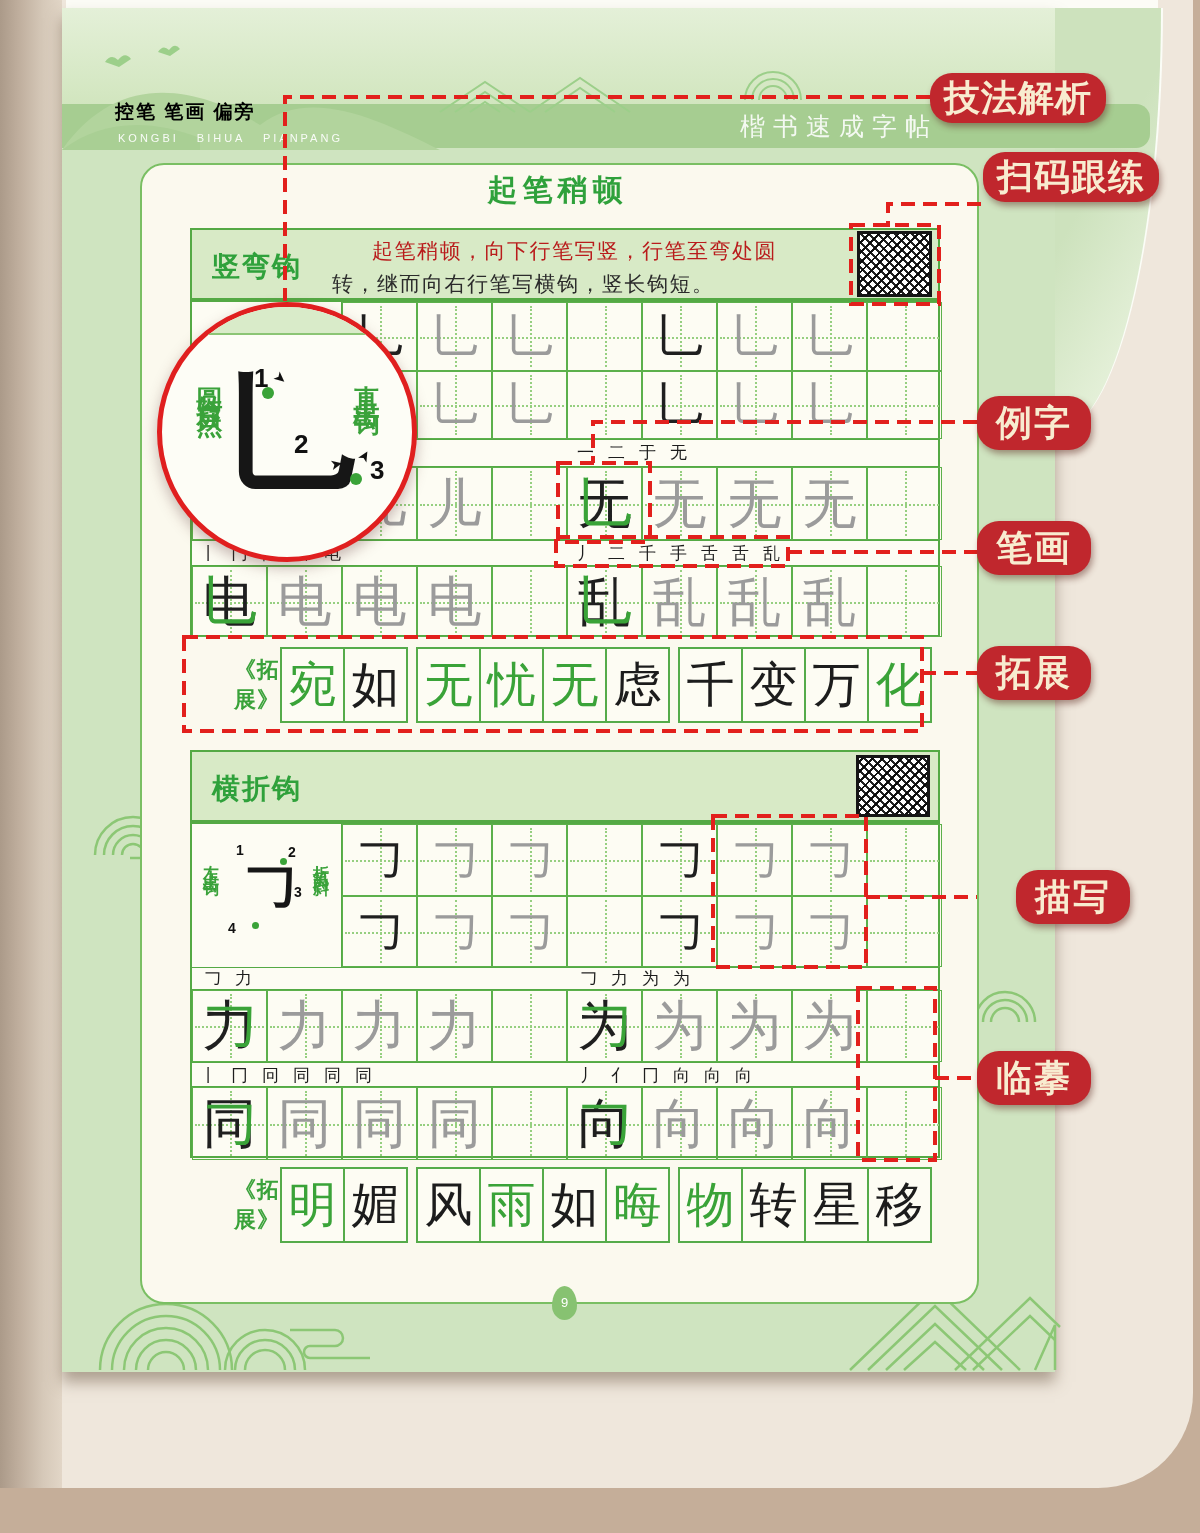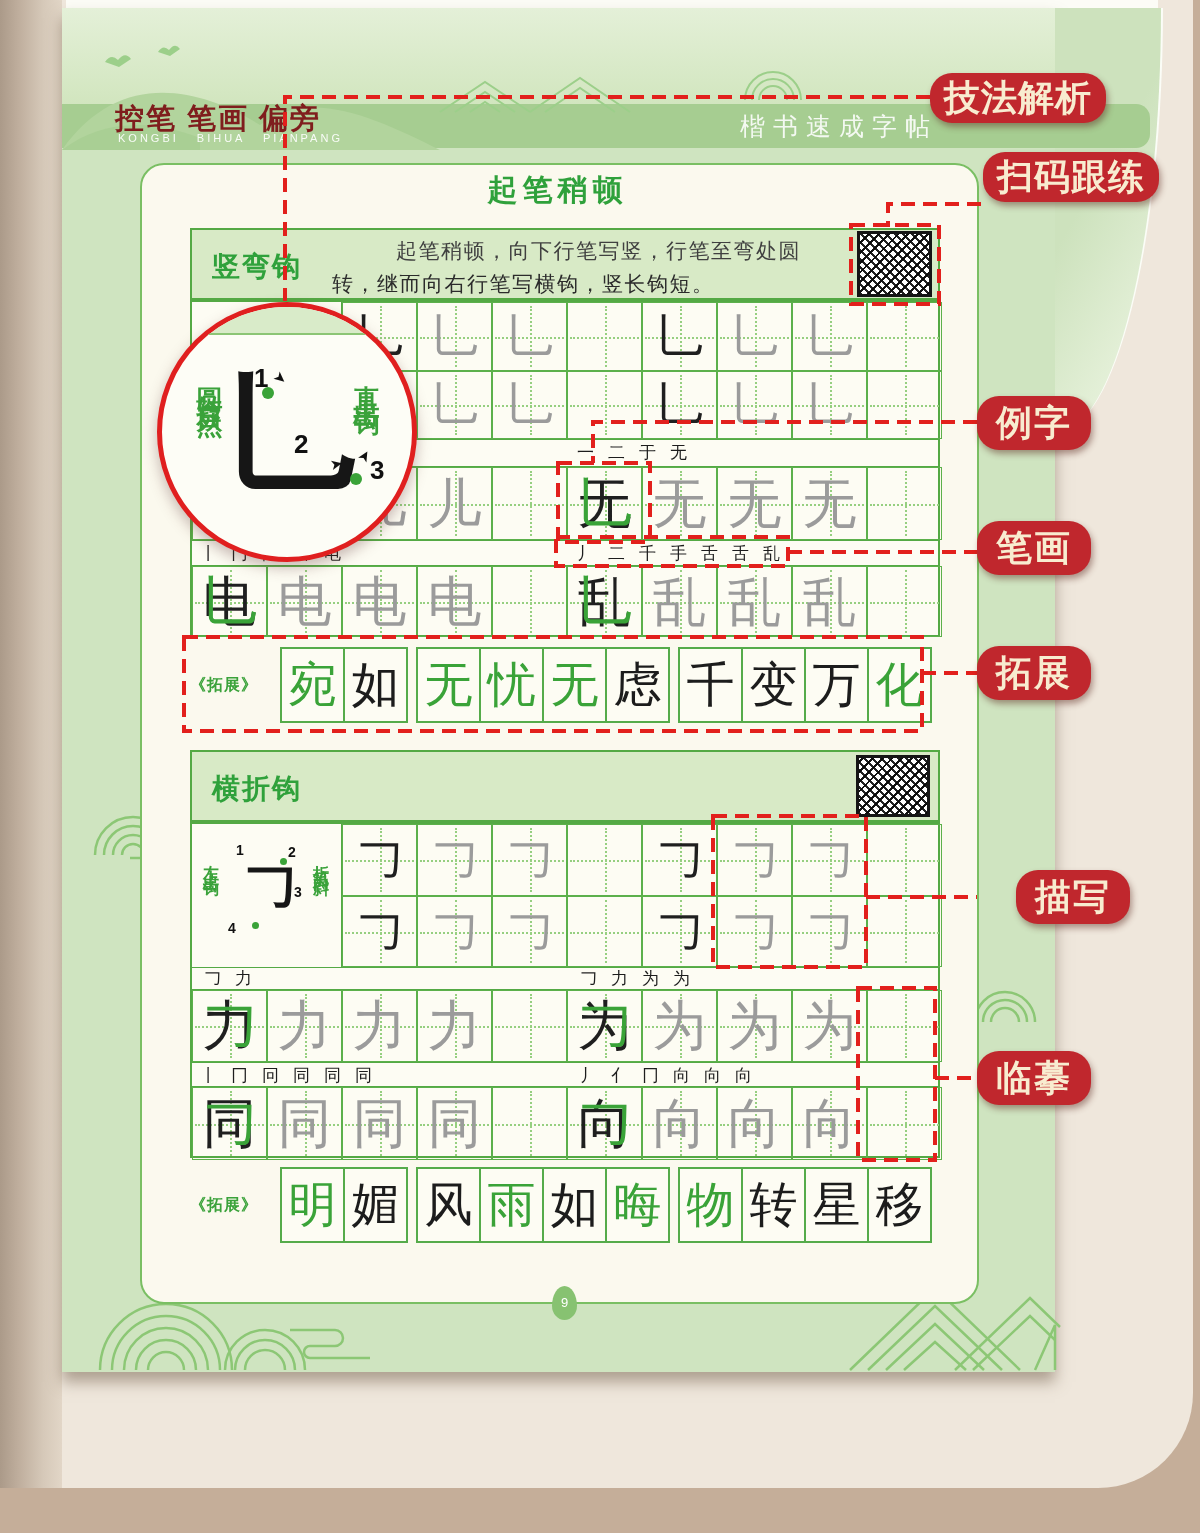--- a/index.html
+++ b/index.html
@@ -9,32 +9,32 @@
   
   #beige{left:0;top:0;width:1193px;height:1488px;background:#efe7dc;border-bottom-right-radius:95px;}
   #spine{left:0;top:0;width:62px;height:1488px;background:linear-gradient(90deg,#ab9a89 0%,#bfae9d 30%,#d6c9b9 70%,#e2d6c7 100%);}
   #top-sliver{left:66px;top:0;width:1092px;height:12px;background:#fcfcf6;}
   
   #page{left:62px;top:8px;width:993px;height:1364px;background:#cfe4c0;box-shadow:0 10px 14px rgba(110,90,70,.5);}
   #curl{left:1055px;top:8px;width:106px;height:424px;background:linear-gradient(120deg,#cde2bd 40%,#e9f3de 85%,#f7faf0 100%);
         border-bottom-right-radius:106px 424px;border-right:2px solid #fbfdf7;}
   #header-grad{left:62px;top:8px;width:993px;height:140px;background:linear-gradient(180deg,#e4f0d8 0%,#d4e7c2 60%,#c8dfb2 100%);}
   #band{left:62px;top:104px;width:1088px;height:44px;background:#a6cd91;border-radius:0 14px 14px 0;}
-  #logo{left:115px;top:99px;color:#7f1d1d;font-family:"Liberation Sans","DejaVu Sans",sans-serif;font-weight:bold;font-size:29px;letter-spacing:2px;z-index:6;}
+  #logo{left:115px;top:99px;color:#000000;font-family:"Liberation Sans","DejaVu Sans",sans-serif;font-weight:bold;font-size:19px;letter-spacing:2px;z-index:6;}
   #logo-py{left:118px;top:132px;color:rgba(255,255,255,.92);font-family:"Liberation Sans","DejaVu Sans",sans-serif;font-size:11px;letter-spacing:3px;word-spacing:12px;z-index:6;}
   #book-title{left:740px;top:110px;color:rgba(255,255,255,.88);font-size:25px;letter-spacing:8px;z-index:6;}
   
   #card{left:140px;top:163px;width:835px;height:1137px;background:#fbf9ee;border:2px solid #7abf63;border-radius:24px;z-index:4;}
   #page-title{left:140px;top:170px;width:835px;text-align:center;color:#2fa13b;font-family:"Liberation Sans","DejaVu Sans",sans-serif;
               font-weight:bold;font-size:30px;letter-spacing:5px;z-index:5;}
   
   .sec-bar{left:190px;width:750px;height:72px;background:#d8eac6;border:2px solid #54a944;box-sizing:border-box;z-index:5;}
   #bar1{top:228px;} #bar2{top:750px;}
   .sec-name{position:absolute;left:20px;top:18px;width:120px;color:#2fa13b;font-family:"Liberation Sans","DejaVu Sans",sans-serif;font-weight:bold;font-size:28px;letter-spacing:2px;}
-  .dl1{position:absolute;left:204px;top:7px;font-size:21px;color:#404040;letter-spacing:1.5px;white-space:nowrap;}
+  .dl1{position:absolute;left:180px;top:7px;font-size:21px;color:#b91c1c;letter-spacing:1.5px;white-space:nowrap;}
   .dl2{position:absolute;left:140px;top:40px;font-size:21px;color:#2b2b2b;letter-spacing:1.5px;white-space:nowrap;}
   
   .qr{background:
       repeating-linear-gradient(45deg,rgba(10,10,10,.9) 0 2px,transparent 2px 6px),
       repeating-linear-gradient(-45deg,#111 0 2px,#fff 2px 7px);
       border:3px solid #151515;box-sizing:border-box;z-index:6;}
   #qr1{left:857px;top:231px;width:75px;height:66px;}
   #qr2{left:856px;top:755px;width:74px;height:62px;}
   
   .gridwrap{left:190px;width:750px;border:2px solid #54a944;box-sizing:border-box;background:#fdfcf3;z-index:5;}
@@ -49,21 +49,21 @@
   .stroke-row .ch,.stroke-row .ov{font-size:46px;}
   .char-row .ch,.char-row .ov{font-size:54px;}
   .strip{position:absolute;left:0;width:100%;background:#fdfcf3;border-top:1.5px solid #54a944;border-bottom:1.5px solid #54a944;box-sizing:border-box;}
   .ordgrp{position:absolute;top:2px;display:flex;}
   .ordgrp span{font-size:17px;color:#1d1d1d;margin-right:14px;line-height:22px;}
   .demo-cell{position:absolute;left:0;top:0;width:150px;background:#fdfcf3;border-right:1.5px solid #54a944;box-sizing:border-box;}
   .vtext{position:absolute;writing-mode:vertical-rl;color:#3aa23a;font-size:16px;letter-spacing:5px;font-weight:bold;}
   
   .xrow{left:190px;width:750px;height:78px;z-index:5;display:flex;align-items:center;}
   #xrow1{top:646px;} #xrow2{top:1166px;}
-  .xlabel{width:98px;color:#3aa23a;font-size:16px;font-weight:bold;letter-spacing:1px;}
+  .xlabel{width:98px;color:#3aa23a;font-size:22px;font-weight:bold;letter-spacing:1px;margin-left:44px;}
   .xgrp{display:flex;margin-right:10px;}
   .xcell{width:61px;height:72px;border:2px solid #55ab4a;margin-right:-2px;background:#fdfcf3;
          display:flex;align-items:center;justify-content:center;}
   .xcell span{font-size:48px;line-height:1;}
   .c-green{color:#3aa338;} .c-black{color:#1c1c1c;}
   
   #mag{left:157px;top:302px;width:260px;height:260px;border-radius:50%;border:5px solid #e01f1f;background:#fdfdf6;
        box-shadow:0 6px 14px rgba(100,60,60,.35);overflow:hidden;z-index:30;box-sizing:border-box;}
   #mag-band{position:absolute;left:0;top:0;width:100%;height:26px;background:#d9ebc9;border-bottom:2px solid #8cc575;}
   #mag-stroke{position:absolute;left:64px;top:40px;font-size:128px;color:#161616;font-weight:bold;line-height:1.4;}

